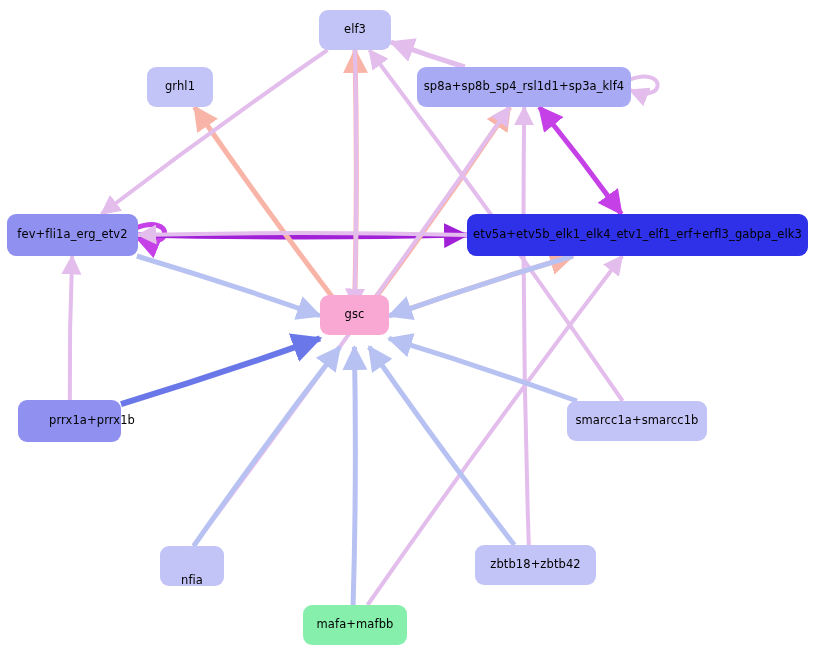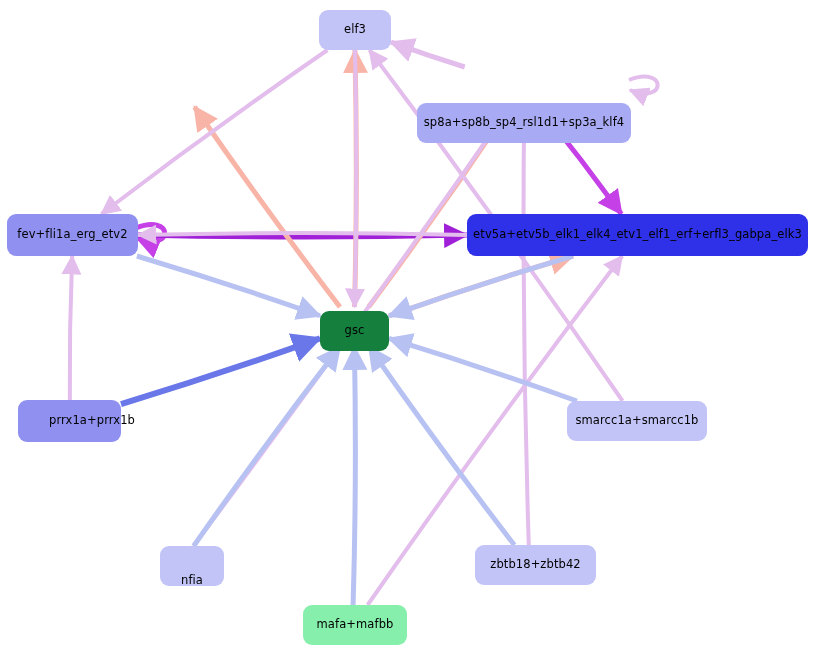--- a/index.html
+++ b/index.html
@@ -194,30 +194,33 @@
       <g>
         <path d="M136.8695652173913,256 Q229.16665494912118,283.6289925994449 320,315.74468085106383" fill="none" stroke="#b8c2f2" stroke-width="5" stroke-linecap="butt" marker-end="url(#mk23)"></path>
       </g>
       <g>
         <path d="M572.9021739130435,256 Q480.2187274158857,283.63942451797516 389,315.7844522968198" fill="none" stroke="#b8c2f2" stroke-width="5" stroke-linecap="butt" marker-end="url(#mk24)"></path>
       </g>
     </svg>
 <div class="node" style="left: 319px; top: 10px; width: 72px; height: 40px; background: rgb(194, 195, 246); color: rgb(0, 0, 0);">
       <span class="node-label">elf3</span>
     </div>
-    <div class="node" style="left: 417px; top: 67px; width: 214px; height: 40px; background: rgb(168, 170, 243); color: rgb(0, 0, 0); margin-top: 36px;">
+    <div class="node" style="left: 147px; top: 67px; width: 66px; height: 40px; background: rgb(194, 195, 246); color: rgb(0, 0, 0);">
+      <span class="node-label">grhl1</span>
+    </div>
+    <div class="node" style="left: 417px; top: 67px; width: 214px; height: 40px; background: rgb(168, 170, 243); color: rgb(0, 0, 0);">
       <span class="node-label">sp8a+sp8b_sp4_rsl1d1+sp3a_klf4</span>
     </div>
     <div class="node" style="left: 7px; top: 214px; width: 131px; height: 42px; background: rgb(143, 144, 239); color: rgb(0, 0, 0);">
       <span class="node-label">fev+fli1a_erg_etv2</span>
     </div>
     <div class="node" style="left: 467px; top: 214px; width: 341px; height: 42px; background: rgb(47, 49, 232); color: rgb(0, 0, 0);">
       <span class="node-label">etv5a+etv5b_elk1_elk4_etv1_elf1_erf+erfl3_gabpa_elk3</span>
     </div>
-    <div class="node" style="left: 320px; top: 311px; width: 69px; height: 40px; background: #15803d; color: rgb(0, 0, 0);">
+    <div class="node" style="left: 320px; top: 295px; width: 69px; height: 40px; background: #f9a8d4; color: rgb(0, 0, 0);">
       <span class="node-label">gsc</span>
     </div>
     <div class="node" style="left: 18px; top: 400px; width: 103px; height: 42px; background: rgb(143, 144, 239); color: rgb(0, 0, 0); padding-left: 45px;">
       <span class="node-label">prrx1a+prrx1b</span>
     </div>
     <div class="node" style="left: 567px; top: 401px; width: 140px; height: 40px; background: rgb(194, 195, 246); color: rgb(0, 0, 0);">
       <span class="node-label">smarcc1a+smarcc1b</span>
     </div>
     <div class="node" style="left: 160px; top: 546px; width: 64px; height: 40px; background: rgb(194, 195, 246); color: rgb(0, 0, 0); align-items: flex-end;">
       <span class="node-label">nfia</span>

